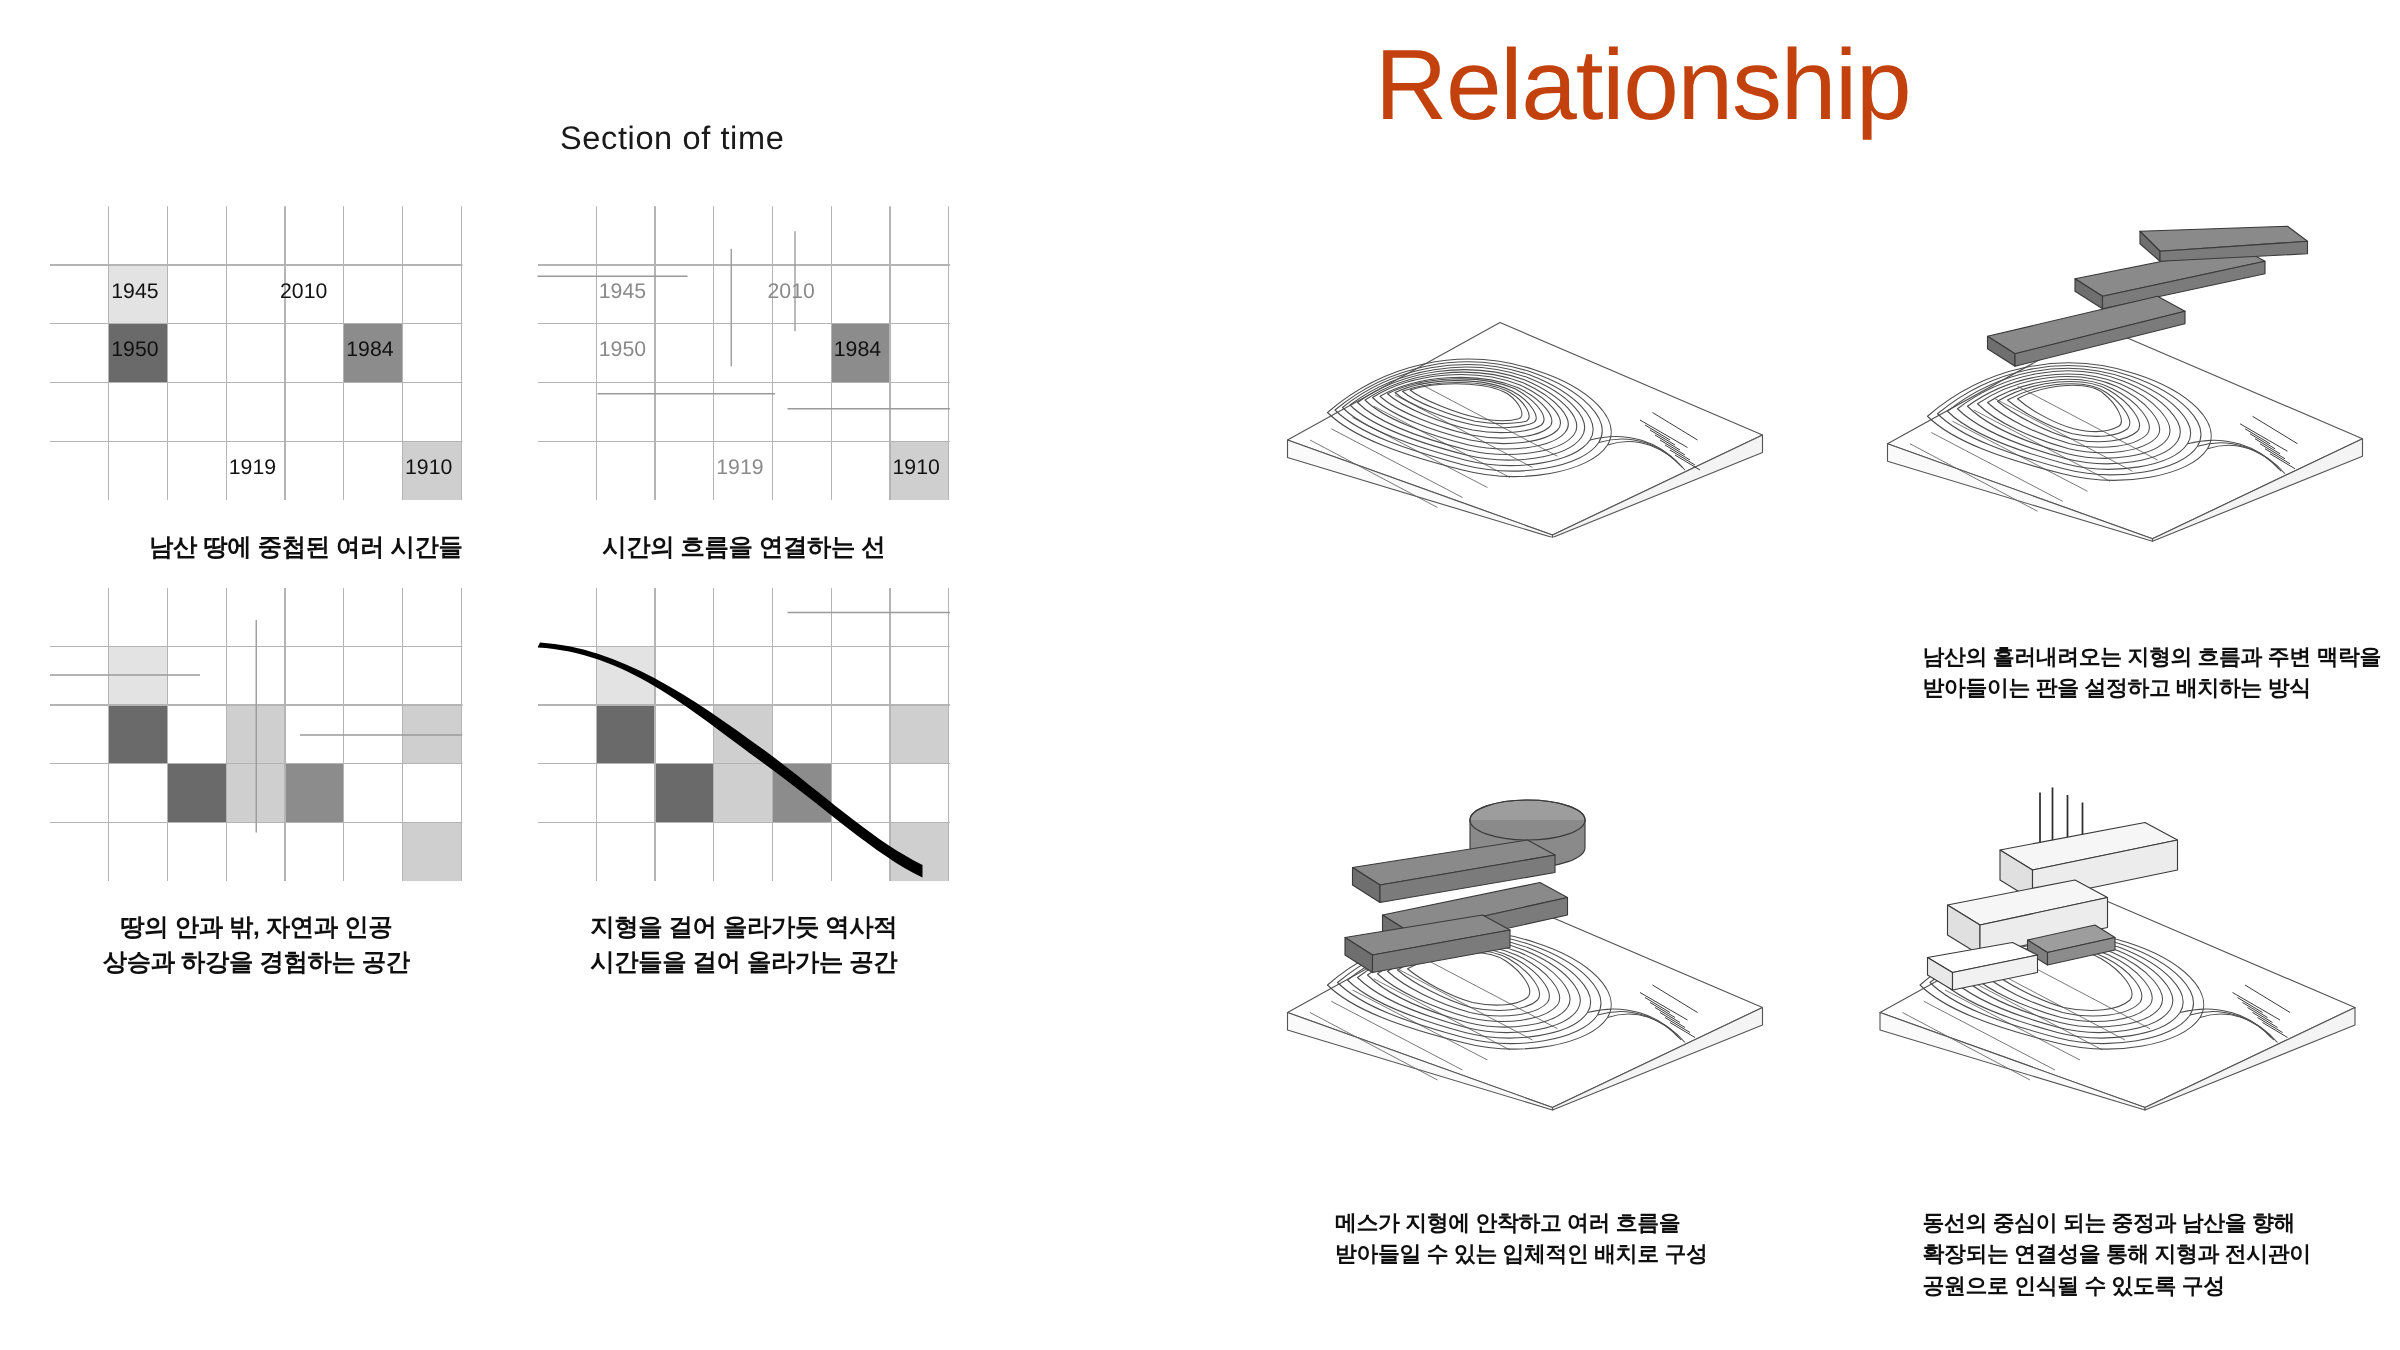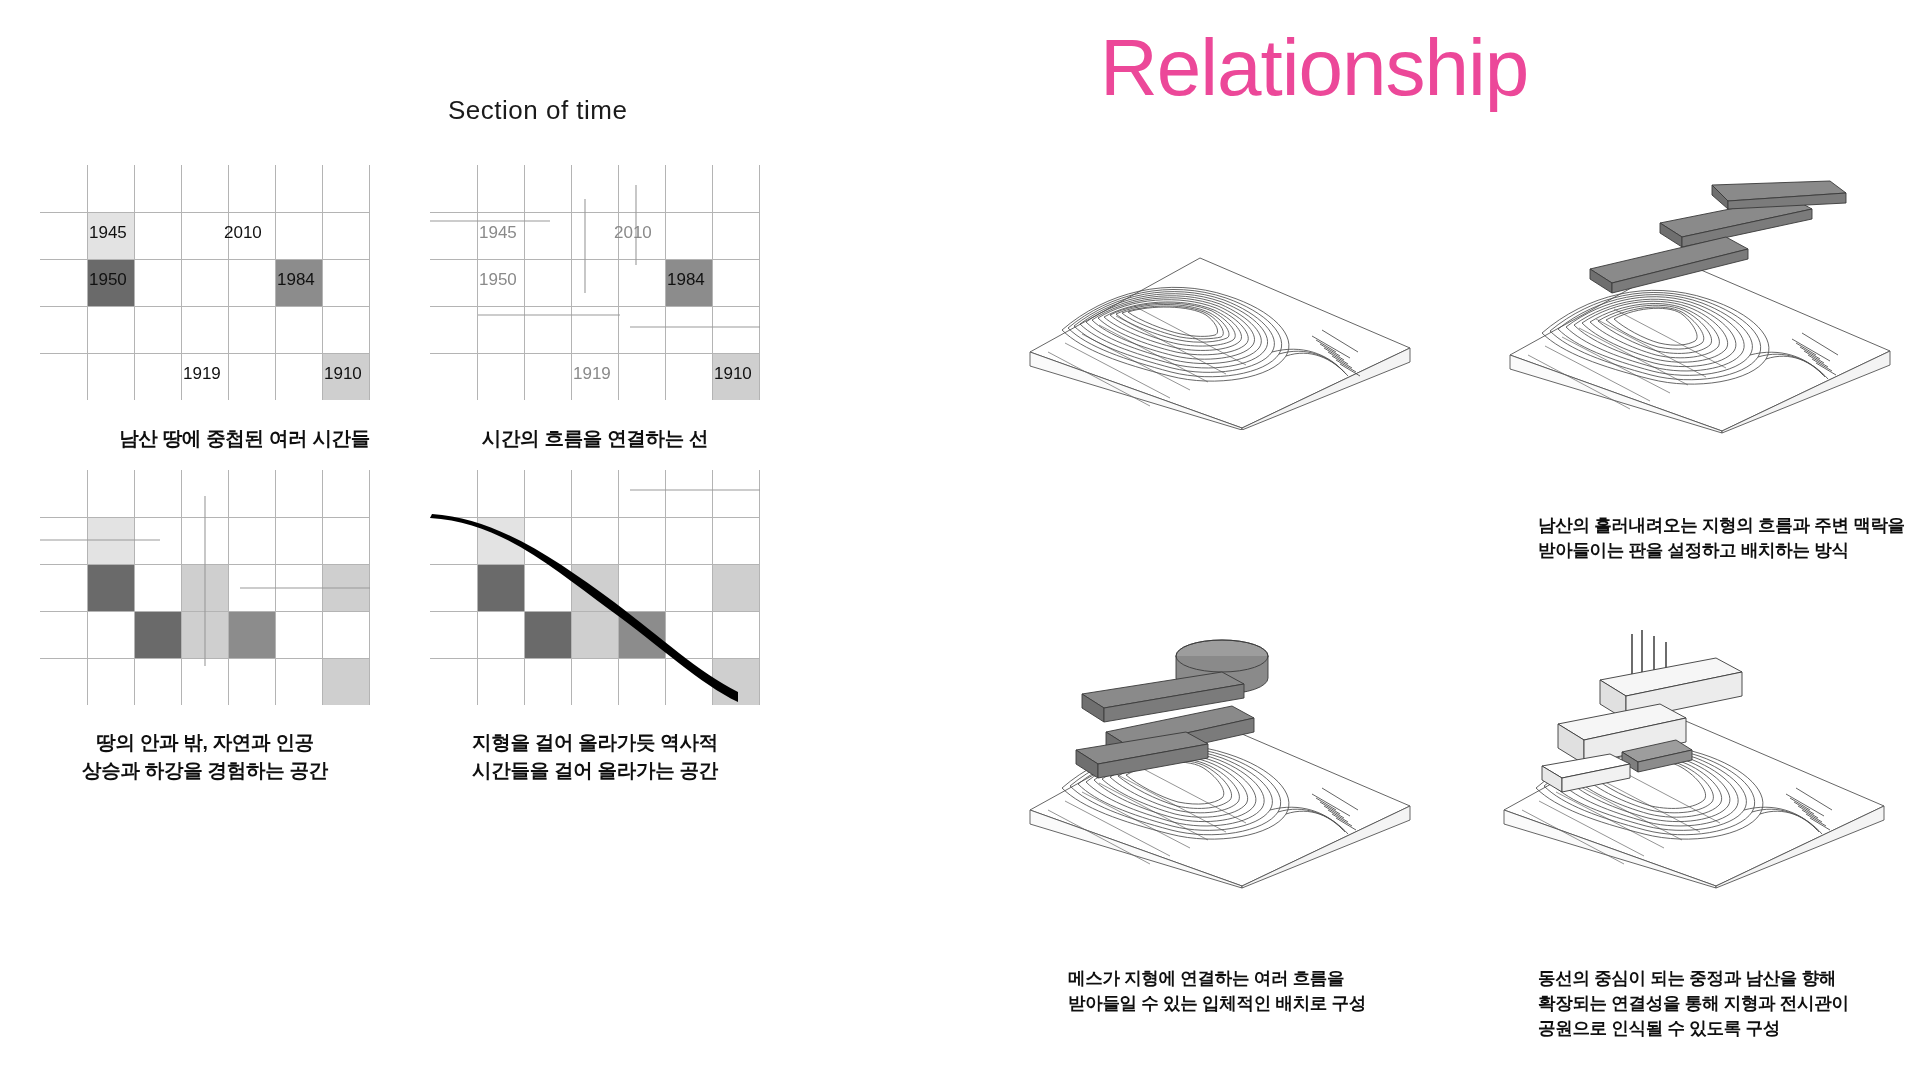--- a/index.html
+++ b/index.html
@@ -42,21 +42,21 @@
     color: #1a1a1a;
   }
   .title-relationship {
     position: absolute;
     left: 1100px;
     top: 28px;
     font-size: 80px;
     font-weight: 400;
     letter-spacing: -1px;
     line-height: 1;
-    color: #ec4899;
+    color: #c2410c;
   }
 
   
   .panel {
     position: absolute;
     text-align: center;
   }
   .grid-svg {
     display: block;
   }
@@ -408,21 +408,21 @@
         <polygon points="96,112 118,126 118,140 96,126" fill="#6f6f6f"></polygon>
         <polygon points="118,126 244,98 244,112 118,140" fill="#7b7b7b"></polygon>
 
         <polygon points="66,130 176,112 198,124 88,144" fill="#8a8a8a"></polygon>
         <polygon points="66,130 88,144 88,158 66,144" fill="#6f6f6f"></polygon>
         <polygon points="88,144 198,124 198,138 88,158" fill="#7b7b7b"></polygon>
       </g>
     </svg>
   </div>
 
-  <div class="cap-rel" style="left:1068px; top:966px; width:400px;">메스가 지형에 연결하는 여러 흐름을
+  <div class="cap-rel" style="left:1068px; top:966px; width:400px;">메스가 지형에 안착하고 여러 흐름을
 받아들일 수 있는 입체적인 배치로 구성</div>
 
   <div class="model" style="left:1480px; top:620px;">
     <svg width="430" height="270" viewBox="0 0 430 270">
       <g fill="none" stroke="#555" stroke-width="0.9" stroke-linejoin="round">
         <polygon points="24,190 194,96 404,186 236,266" fill="#ffffff"></polygon>
         <polygon points="24,190 24,204 236,268 236,266" fill="#fafafa"></polygon>
         <polygon points="236,266 236,268 404,200 404,186" fill="#f4f4f4"></polygon>
         <g stroke="#666" stroke-width="0.7">
           <line x1="42" y1="190" x2="144" y2="244"></line>

